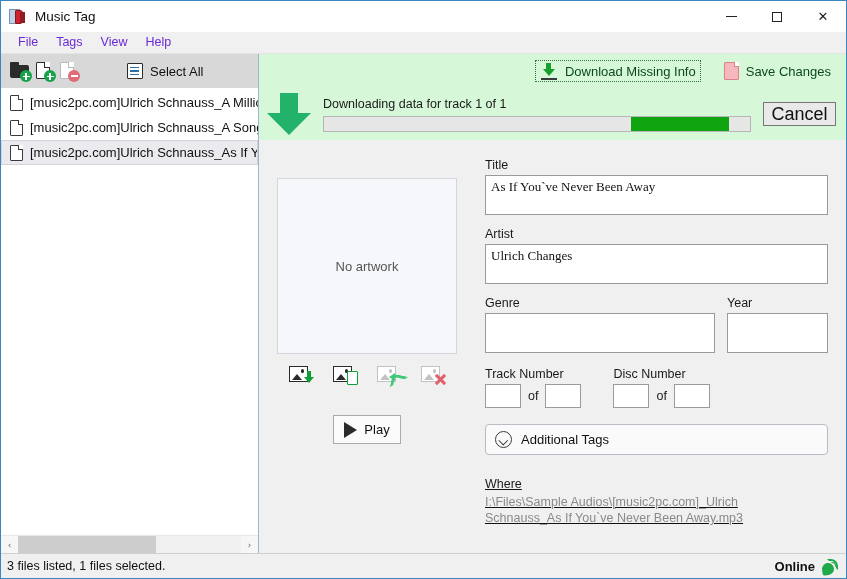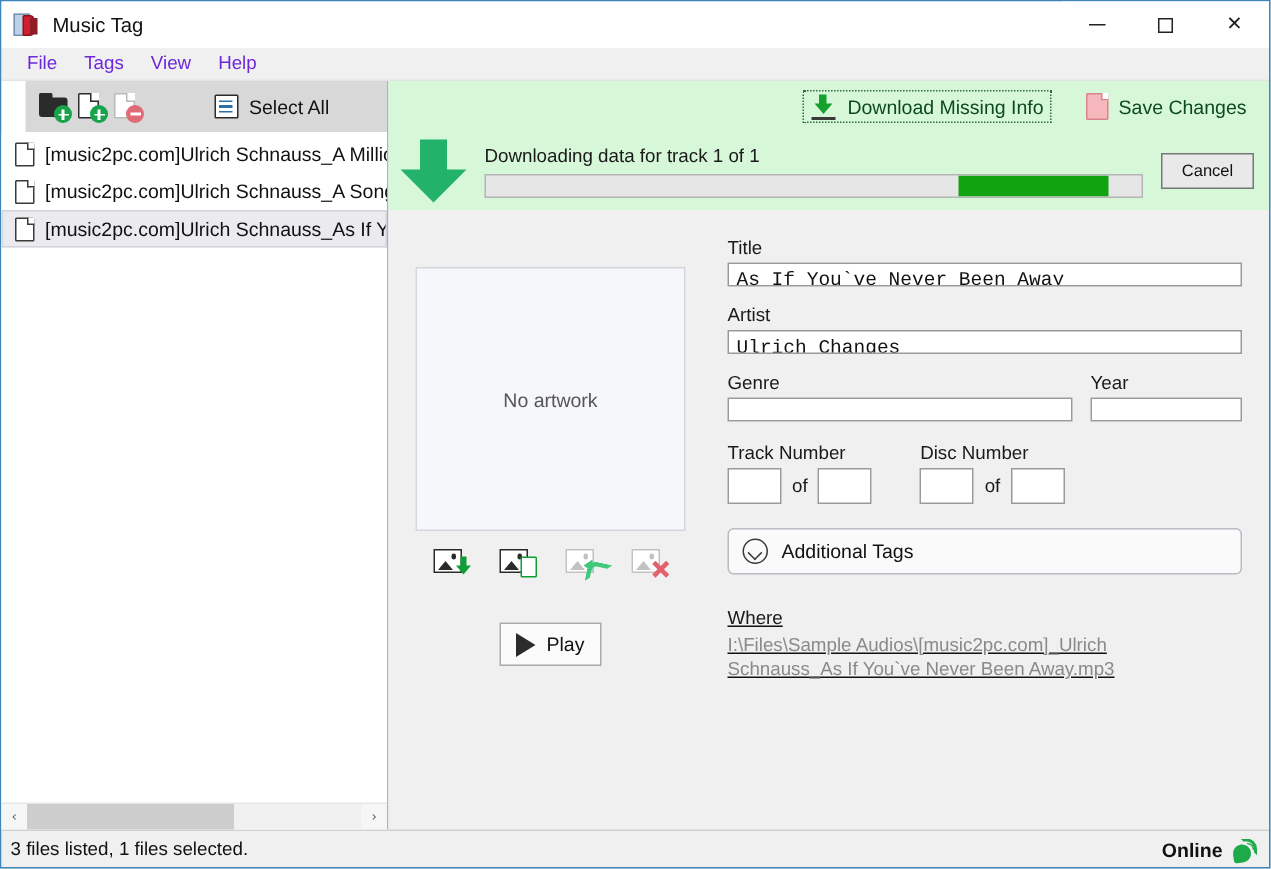--- a/index.html
+++ b/index.html
@@ -36,21 +36,21 @@
     padding-left:8px;border-bottom:1px solid #e3e3e3;}
   .menu-item{padding:12px 9px;font-size:12.5px;line-height:21px;color:#6d28d9;cursor:default;}
 
   
   .body{flex:1;display:flex;min-height:0;}
 
   
   .leftpane{width:258px;min-width:258px;display:flex;flex-direction:column;
     background:#ffffff;border-right:1px solid #9fb6c7;box-sizing:border-box;}
   .ltoolbar{height:34px;min-height:34px;background:#d8d8d8;display:flex;align-items:center;
-    padding-left:8px;box-sizing:border-box;margin-left:16px;}
+    padding-left:8px;box-sizing:border-box;}
   .tb-ico{width:24px;height:24px;position:relative;cursor:default;}
 
   .folder-add .fbody{position:absolute;left:1px;top:6px;width:19px;height:13px;background:#2b2b2b;border-radius:1px 2px 2px 2px;}
   .folder-add .ftab{position:absolute;left:1px;top:3px;width:9px;height:4px;background:#2b2b2b;border-radius:1px 1px 0 0;}
   .doc-shape{position:absolute;left:3px;top:3px;width:14px;height:17px;box-sizing:border-box;border:1.6px solid #2b2b2b;background:#fff;border-radius:1px;}
   .doc-shape.dim{border-color:#b9b9b9;}
   .doc-fold{position:absolute;left:11px;top:3px;width:6px;height:6px;background:#fff;border-left:1.6px solid #2b2b2b;border-bottom:1.6px solid #2b2b2b;box-sizing:border-box;}
   .doc-fold.dim{border-color:#b9b9b9;}
   .badge{position:absolute;right:1px;bottom:1px;width:12px;height:12px;border-radius:50%;
     display:flex;align-items:center;justify-content:center;color:#fff;font-size:11px;
@@ -110,22 +110,22 @@
 
   .gb-prog{height:52px;display:flex;align-items:center;padding:0 10px 0 8px;box-sizing:border-box;gap:12px;}
   .bigarrow{width:44px;height:42px;position:relative;flex:0 0 auto;}
   .bigarrow .st{position:absolute;left:13px;top:0;width:18px;height:21px;background:#23b26a;}
   .bigarrow .hd{position:absolute;left:0px;top:20px;width:0;height:0;
     border-left:22px solid transparent;border-right:22px solid transparent;border-top:22px solid #23b26a;}
   .prog-col{flex:1;display:flex;flex-direction:column;gap:5px;min-width:0;}
   .prog-label{font-size:12.5px;color:#1a1a1a;}
   .prog-track{height:16px;background:#e6e6e6;border:1px solid #b5b5b5;box-sizing:border-box;position:relative;overflow:hidden;}
   .prog-chunk{position:absolute;top:0;height:100%;background:#11a411;}
-  .cancel-btn{width:62px;height:24px;background:#e9e9e9;border:1px solid #767676;box-sizing:border-box;
-    font-family:inherit;font-size:11px;color:#111;cursor:default;display:flex;align-items:center;justify-content:center;}
+  .cancel-btn{width:73px;height:24px;background:#e9e9e9;border:1px solid #767676;box-sizing:border-box;
+    font-family:inherit;font-size:18px;color:#111;cursor:default;display:flex;align-items:center;justify-content:center;}
 
   .editor{flex:1;background:#f0f0f0;display:flex;padding:18px 18px 0 18px;box-sizing:border-box;gap:28px;min-height:0;}
   .artcol{width:180px;min-width:180px;display:flex;flex-direction:column;align-items:center;margin-top:20px;}
   .artbox{width:180px;height:176px;background:#f6f7fa;border:1px solid #d3d6dd;box-sizing:border-box;
     display:flex;align-items:center;justify-content:center;color:#555;font-size:13px;}
   .art-tools{display:flex;gap:20px;margin-top:11px;}
   .art-ico{width:24px;height:20px;position:relative;cursor:default;}
   .art-frame{position:absolute;left:0;top:1px;width:19px;height:16px;border:1.6px solid #2b2b2b;
     box-sizing:border-box;background:#fff;}
   .art-frame.dim{border-color:#c2c2c2;}
@@ -151,22 +151,22 @@
   .ov-x i:last-child{transform:rotate(-45deg);}
 
   .play-btn{margin-top:30px;width:68px;height:29px;background:#fbfbfb;border:1px solid #a9a9a9;
     box-sizing:border-box;display:flex;align-items:center;justify-content:center;gap:7px;
     font-size:13px;color:#111;cursor:default;}
   .play-tri{width:0;height:0;border-top:8px solid transparent;border-bottom:8px solid transparent;
     border-left:13px solid #2b2b2b;}
 
   .fieldcol{flex:1;min-width:0;display:flex;flex-direction:column;}
   .flabel{font-size:12.5px;color:#1a1a1a;margin-bottom:3px;}
-  .fin{height:16px;background:#fff;border:1px solid #9a9a9a;box-sizing:border-box;
-    font-family:Liberation Mono, monospace;font-size:13px;color:#111;padding:0 5px;line-height:22px;
+  .fin{height:40px;background:#fff;border:1px solid #9a9a9a;box-sizing:border-box;
+    font-family:Liberation Serif, serif;font-size:13px;color:#111;padding:0 5px;line-height:22px;
     white-space:nowrap;overflow:hidden;}
   .fgroup{margin-bottom:12px;}
   .row2{display:flex;gap:12px;margin-bottom:14px;}
   .row2 .genre{flex:1;min-width:0;}
   .row2 .year{width:101px;min-width:101px;}
   .numrow{display:flex;gap:32px;margin-bottom:16px;}
   .numgrp{display:flex;flex-direction:column;}
   .numline{display:flex;align-items:center;gap:7px;}
   .numbox{width:36px;height:24px;background:#fff;border:1px solid #9a9a9a;box-sizing:border-box;}
   .ofw{font-size:12.5px;color:#1a1a1a;}

